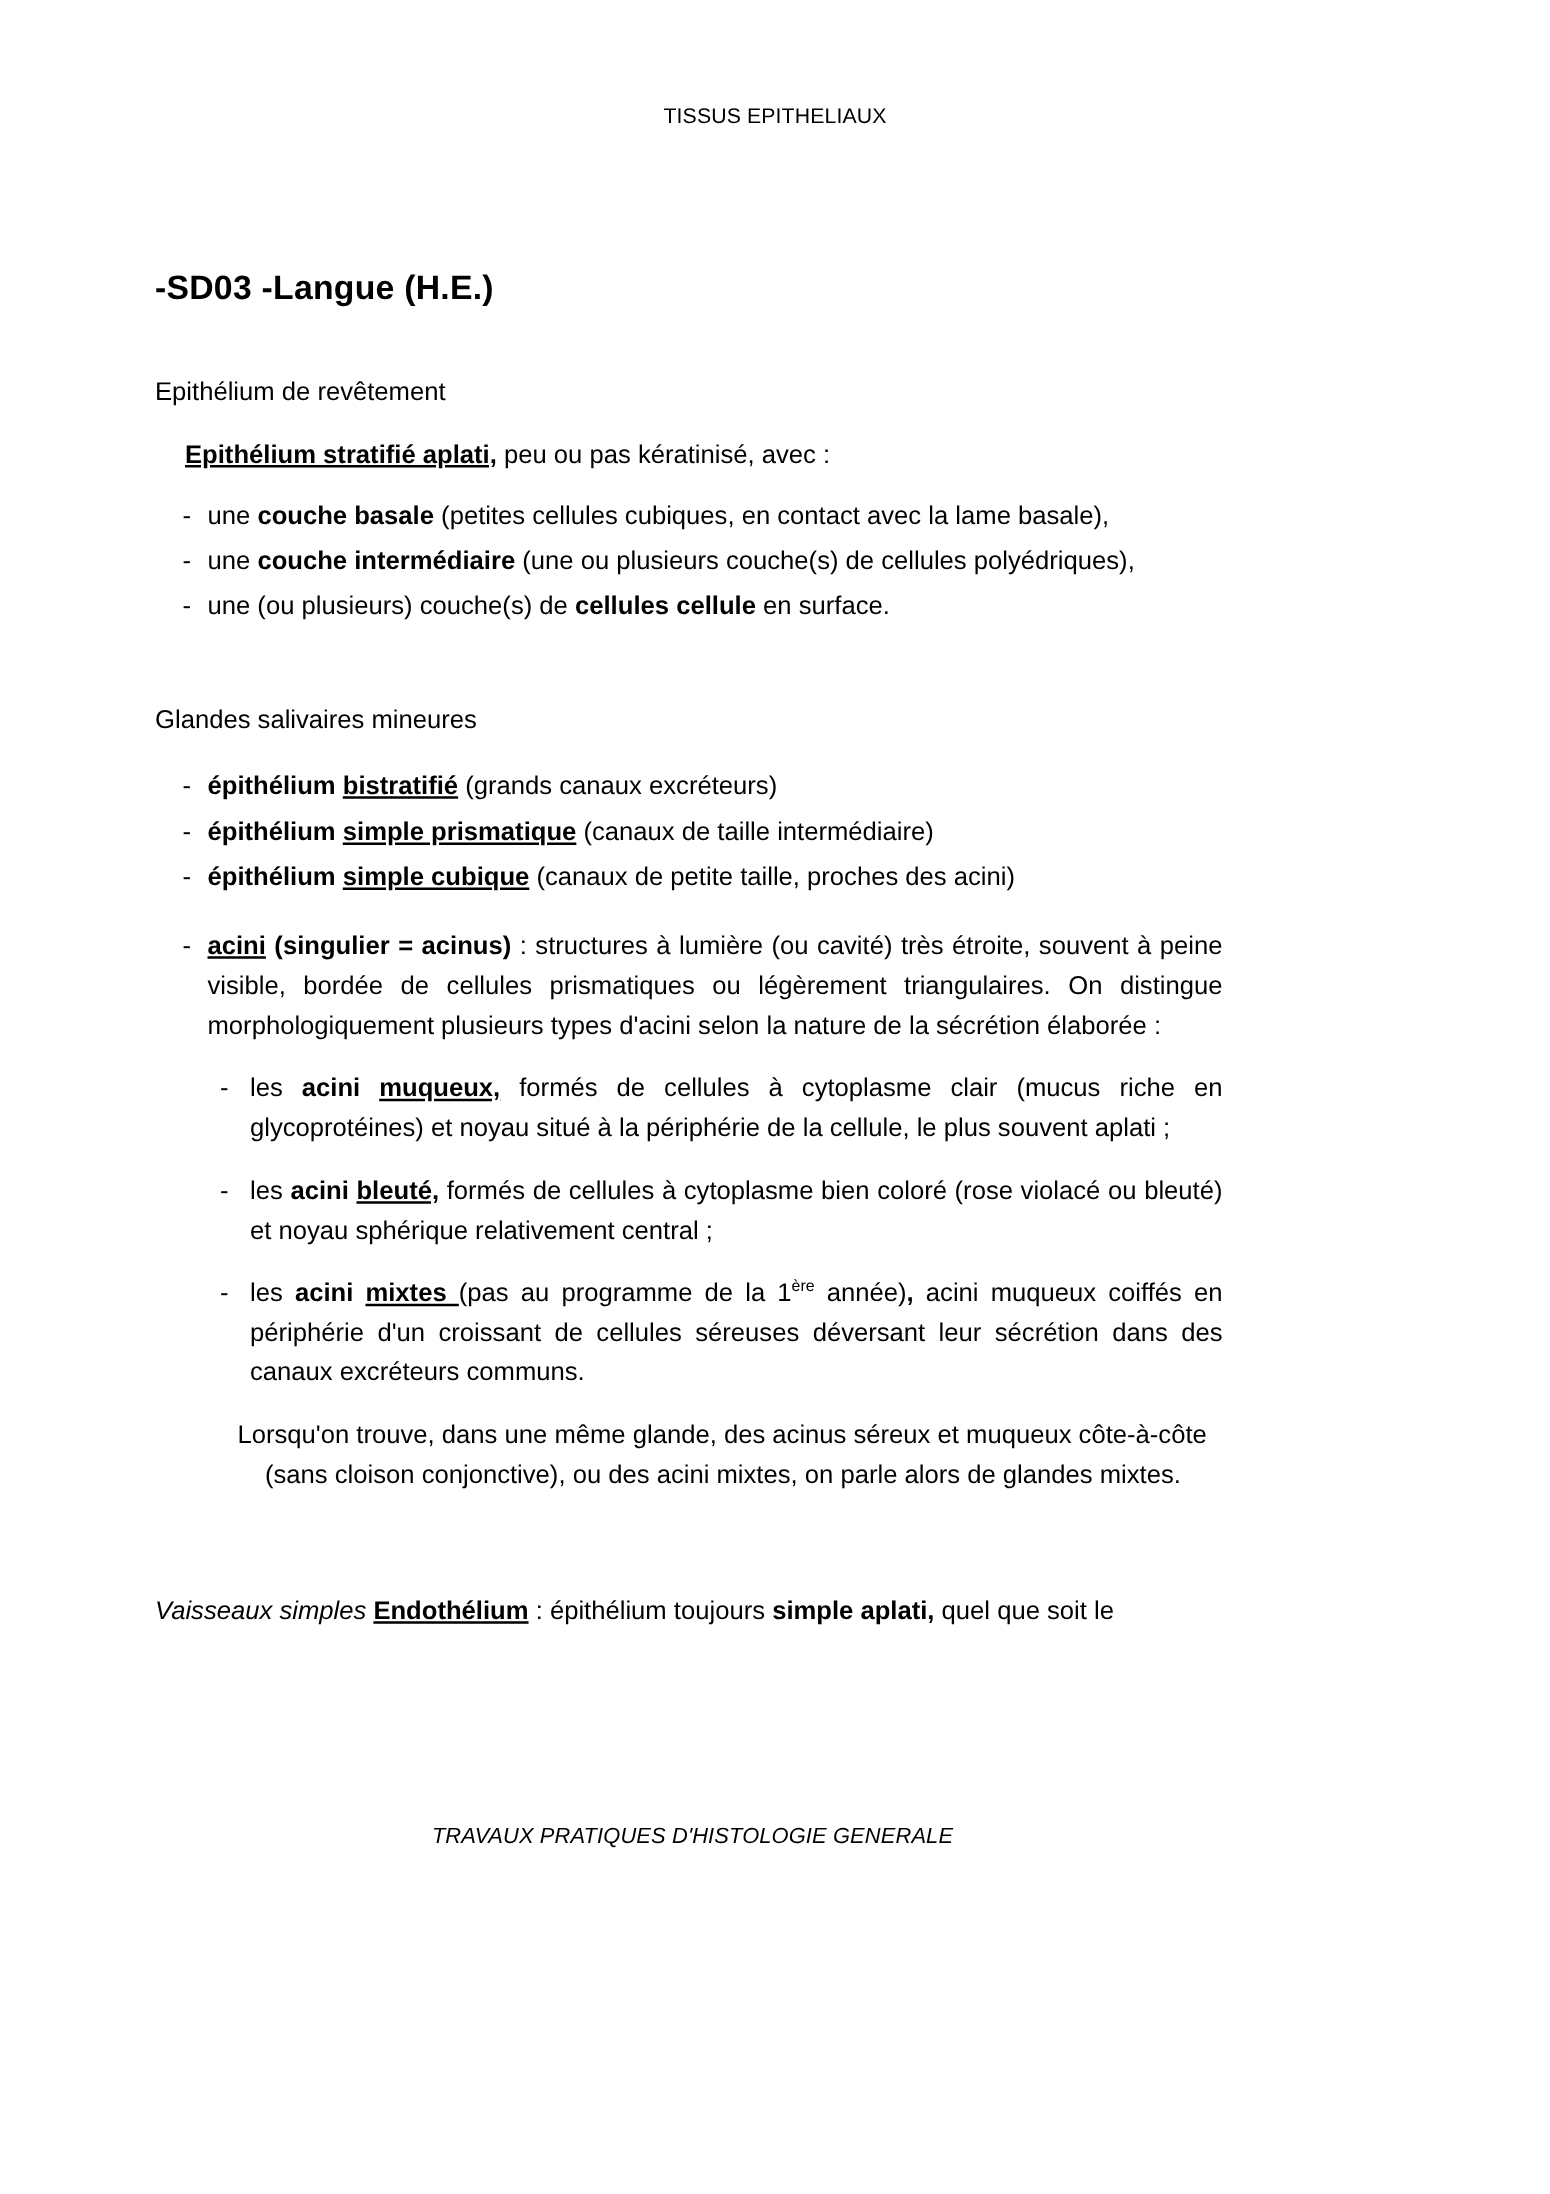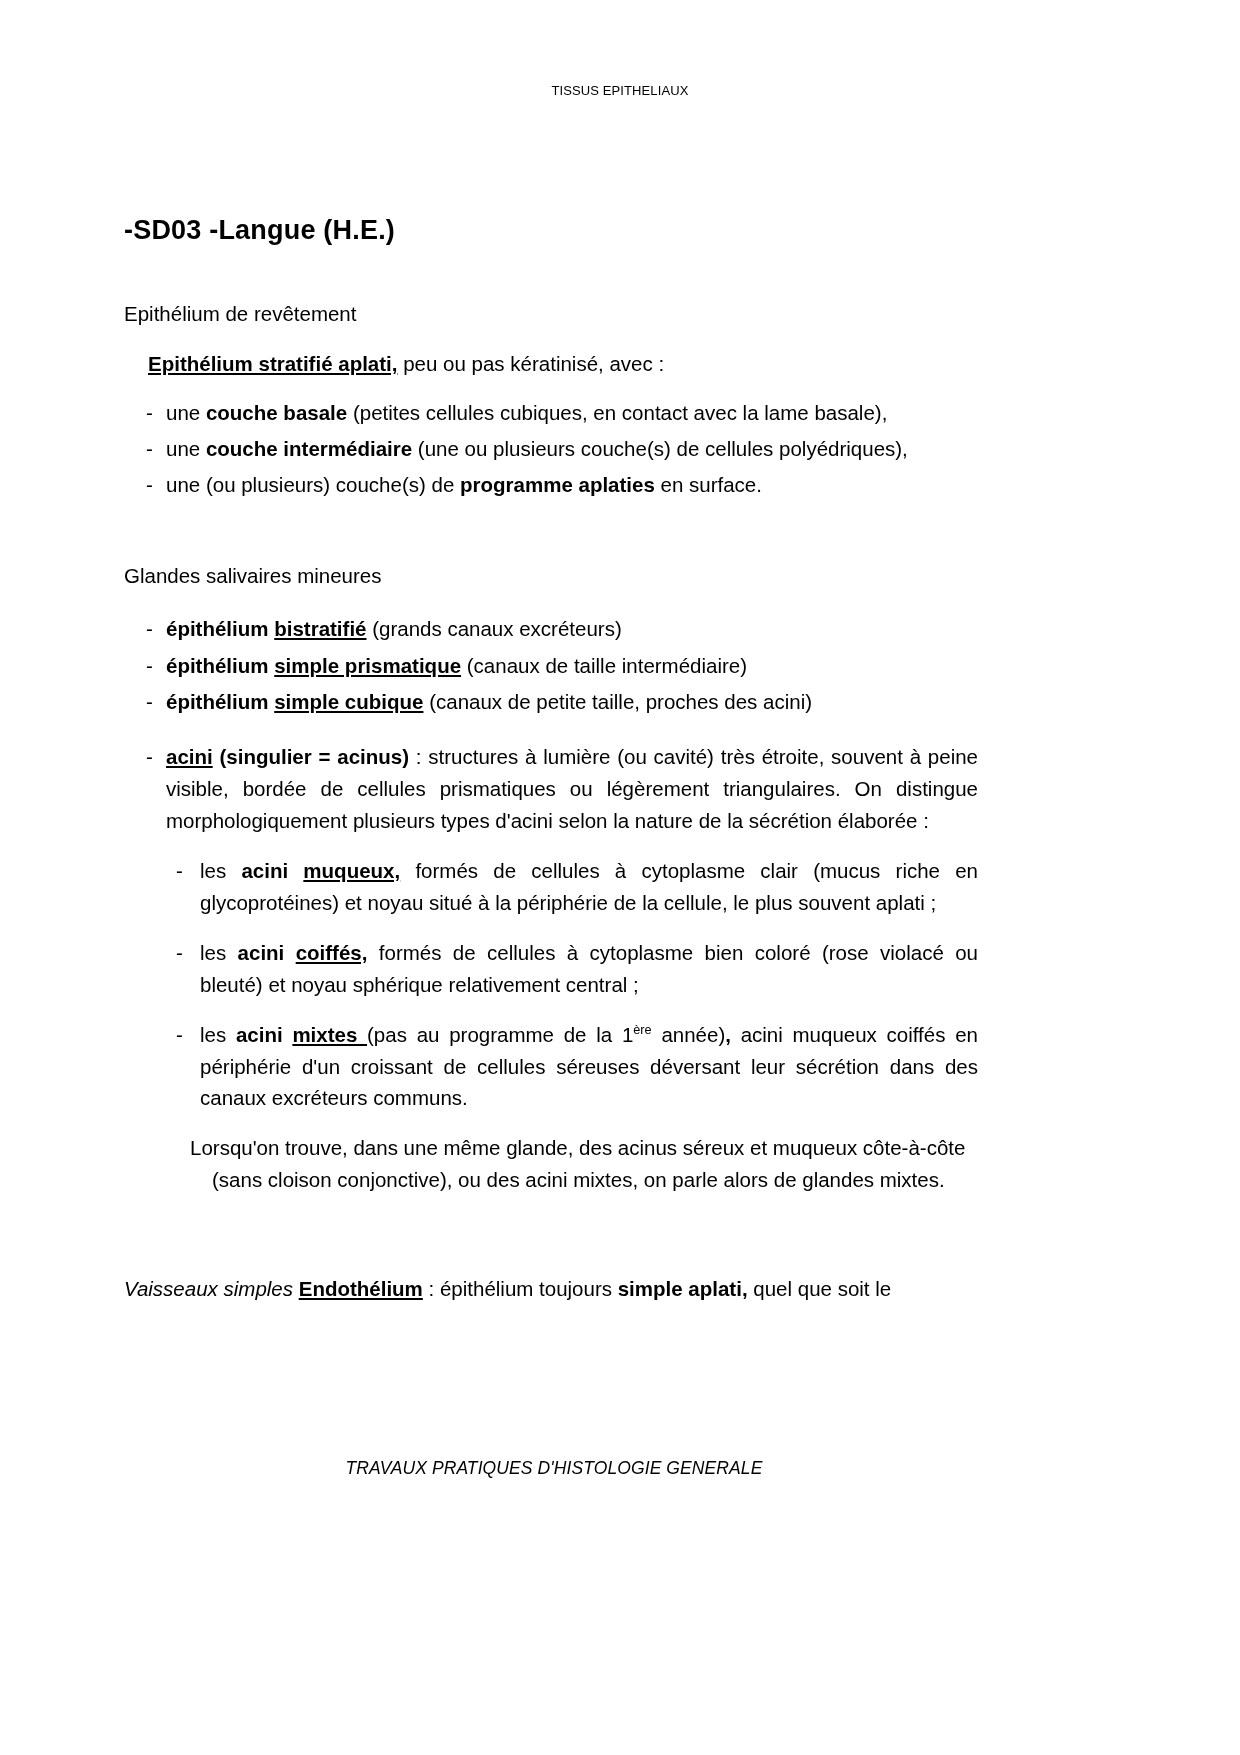--- a/index.html
+++ b/index.html
@@ -22,21 +22,21 @@
     box-sizing: border-box;
   }
 
   
   .running-head {
     position: absolute;
     top: 83px;
     left: 0;
     width: 1240px;
     text-align: center;
-    font-size: 13px;
+    font-size: 17px;
     letter-spacing: 0.1px;
   }
   .running-foot {
     position: absolute;
     top: 1458px;
     left: 0;
     width: 1108px;
     text-align: center;
     font-size: 17.5px;
     letter-spacing: 0.1px;
@@ -152,21 +152,21 @@
 
     <div class="section">
 
       <div class="section-heading">Epithélium de revêtement</div>
 
       <p class="lead"><b><u>Epithélium stratifié aplati,</u></b><span> peu ou pas kératinisé, avec :</span></p>
 
       <ul class="bullets">
         <li><span class="dash">-</span><span>une </span><b>couche basale</b><span> (petites cellules cubiques, en contact avec la lame basale),</span></li>
         <li><span class="dash">-</span><span>une </span><b>couche intermédiaire</b><span> (une ou plusieurs couche(s) de cellules polyédriques),</span></li>
-        <li><span class="dash">-</span><span>une (ou plusieurs) couche(s) de </span><b>programme aplaties</b><span> en surface.</span></li>
+        <li><span class="dash">-</span><span>une (ou plusieurs) couche(s) de </span><b>cellules cellule</b><span> en surface.</span></li>
       </ul>
     </div>
 
     <div class="gap-lg"></div>
 
     <div class="section">
 
       <div class="section-heading">Glandes salivaires mineures</div>
 
 
@@ -177,21 +177,21 @@
       </ul>
 
       <div class="gap-sm"></div>
 
       <ul class="bullets">
         <li class="just"><span class="dash">-</span><b><u>acini</u></b><b> (singulier = acinus)</b><span> : structures à lumière (ou cavité) très étroite, souvent à peine visible, bordée de cellules prismatiques ou légèrement triangulaires. On distingue morphologiquement plusieurs types d'acini selon la nature de la sécrétion élaborée :</span>
 
           <ul class="subbullets">
             <li><span class="dash">-</span><span>les </span><b>acini </b><b><u>muqueux,</u></b><span> formés de cellules à cytoplasme clair (mucus riche en glycoprotéines) et noyau situé à la périphérie de la cellule, le plus souvent aplati ;</span></li>
 
-            <li><span class="dash">-</span><span>les </span><b>acini </b><b><u>coiffés,</u></b><span> formés de cellules à cytoplasme bien coloré (rose violacé ou bleuté) et noyau sphérique relativement central ;</span></li>
+            <li><span class="dash">-</span><span>les </span><b>acini </b><b><u>bleuté,</u></b><span> formés de cellules à cytoplasme bien coloré (rose violacé ou bleuté) et noyau sphérique relativement central ;</span></li>
 
             <li><span class="dash">-</span><span>les </span><b>acini </b><b><u>mixtes </u></b><span>(pas au programme de la 1</span><sup>ère</sup><span> année)</span><b>,</b><span> acini muqueux coiffés en périphérie d'un croissant de cellules séreuses déversant leur sécrétion dans des canaux excréteurs communs.</span></li>
           </ul>
 
           <div class="closing"><span>Lorsqu'on trouve, dans une même glande, des acinus séreux et muqueux côte-à-côte</span><span class="indent2">(sans cloison conjonctive), ou des acini mixtes, on parle alors de glandes mixtes.</span></div>
         </li>
       </ul>
     </div>
 
     <p class="vessels"><span class="it">Vaisseaux simples </span><b><u>Endothélium</u></b><span> : épithélium toujours </span><b>simple aplati,</b><span> quel que soit le</span></p>

